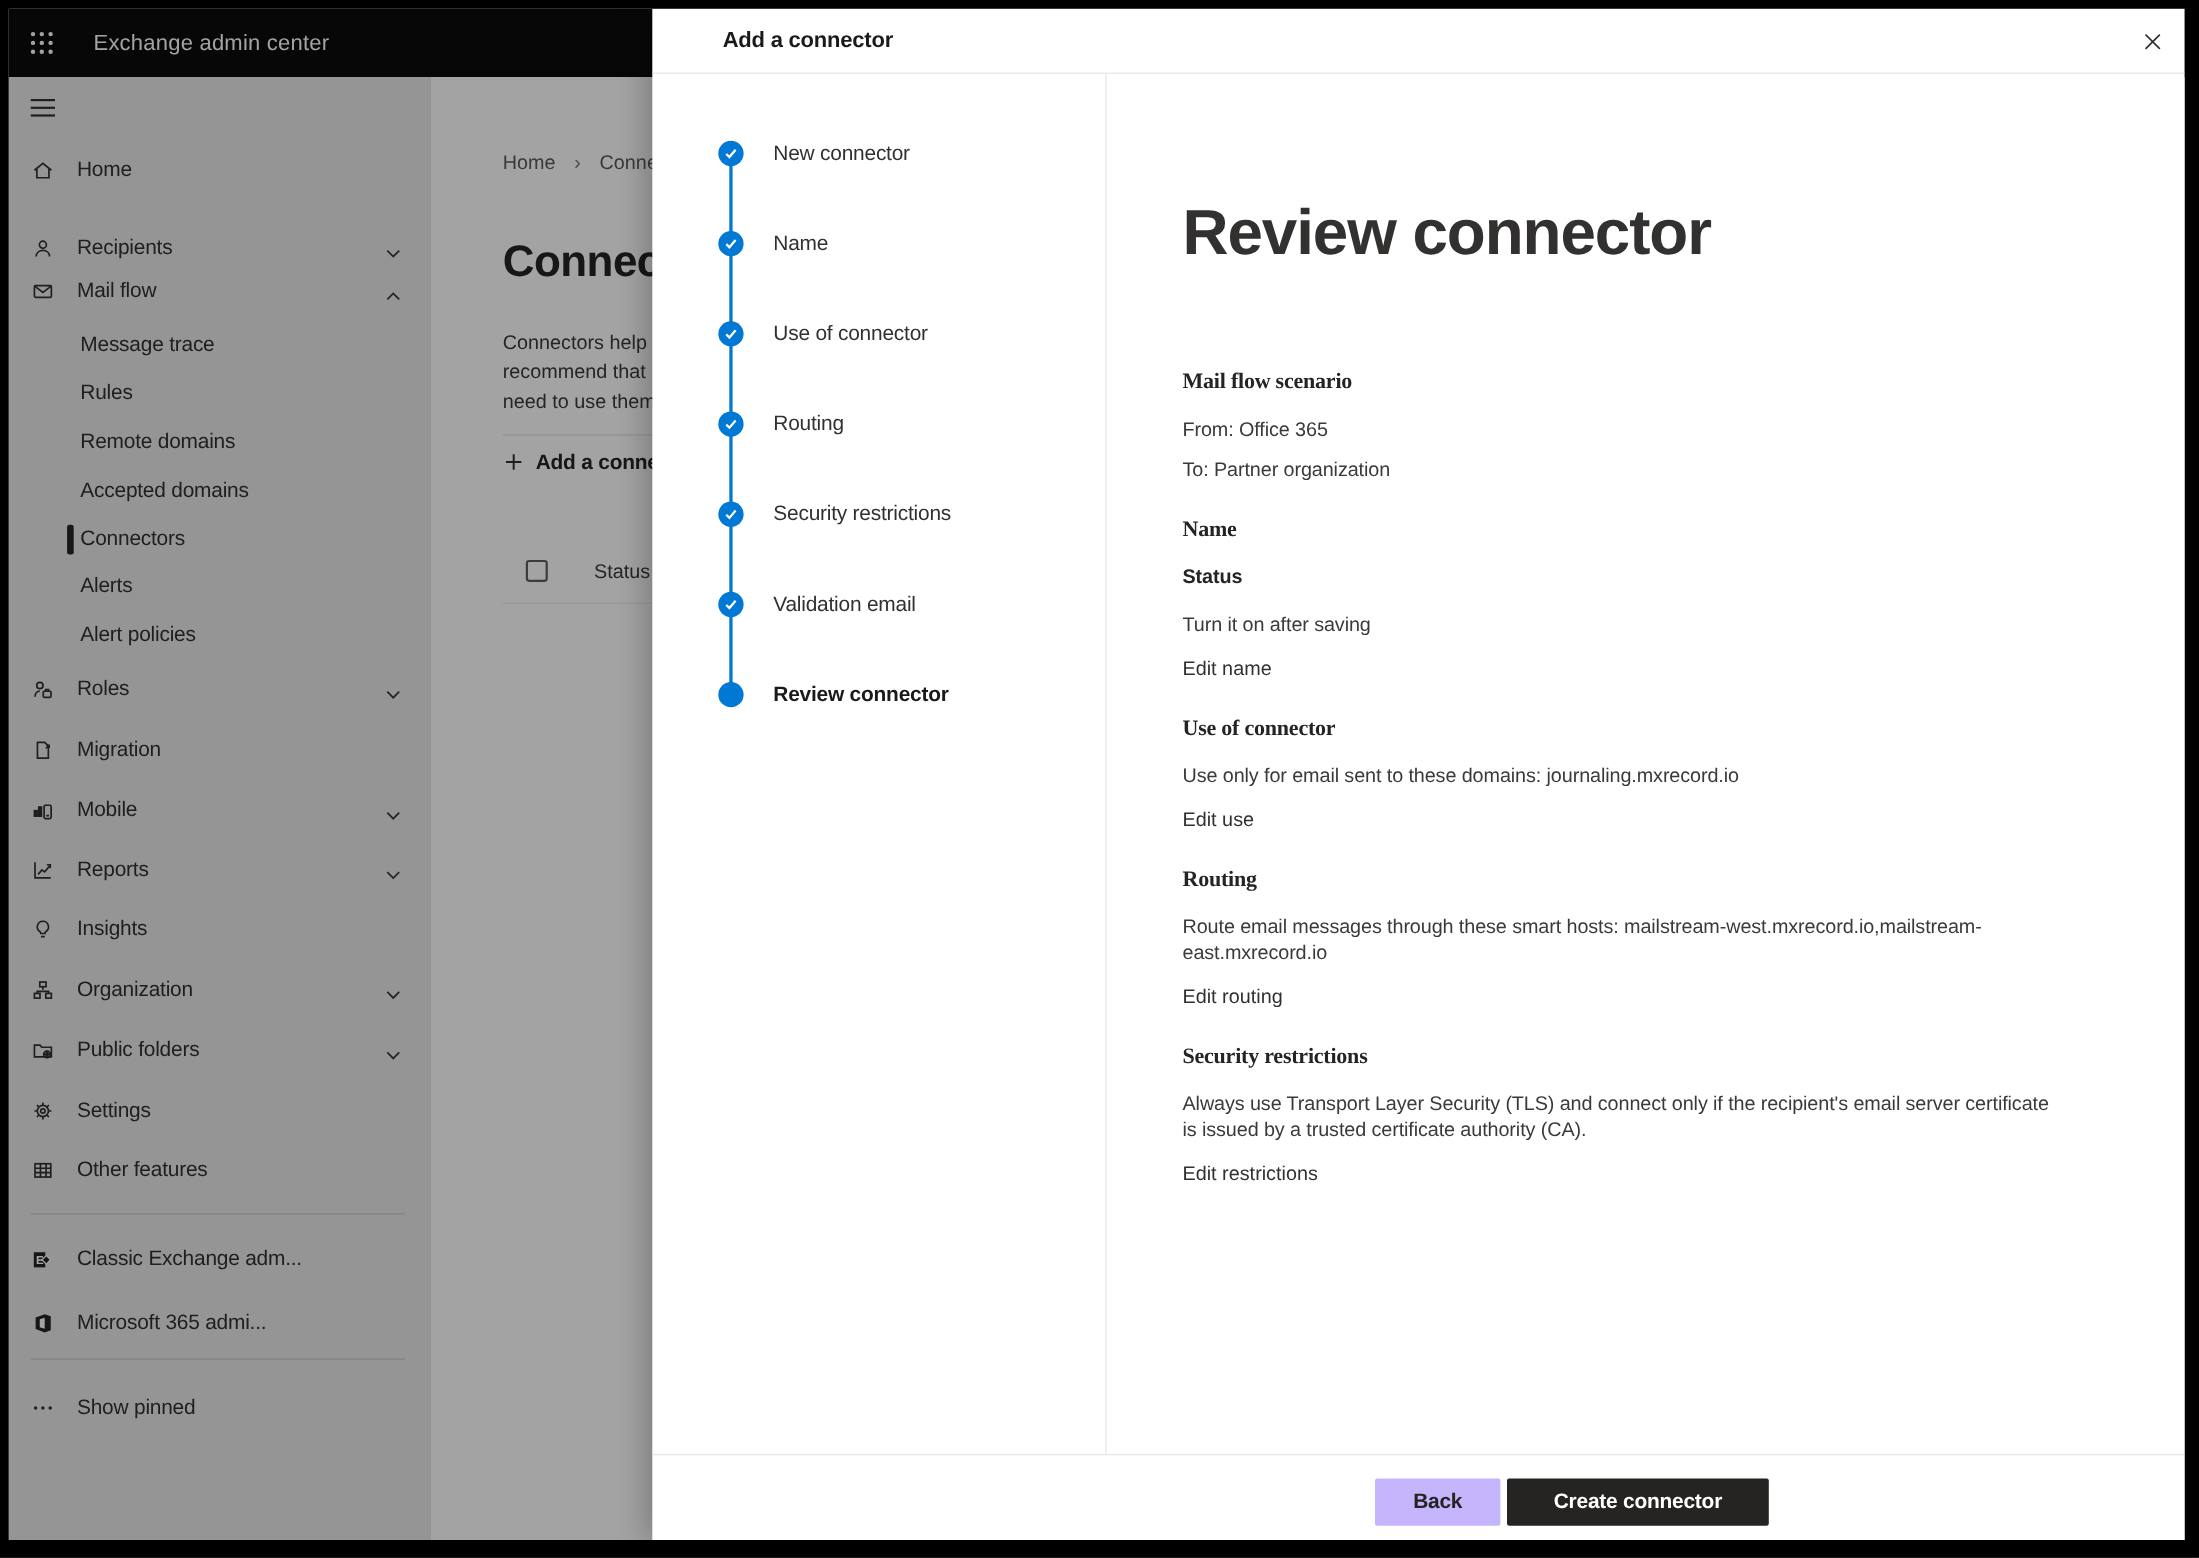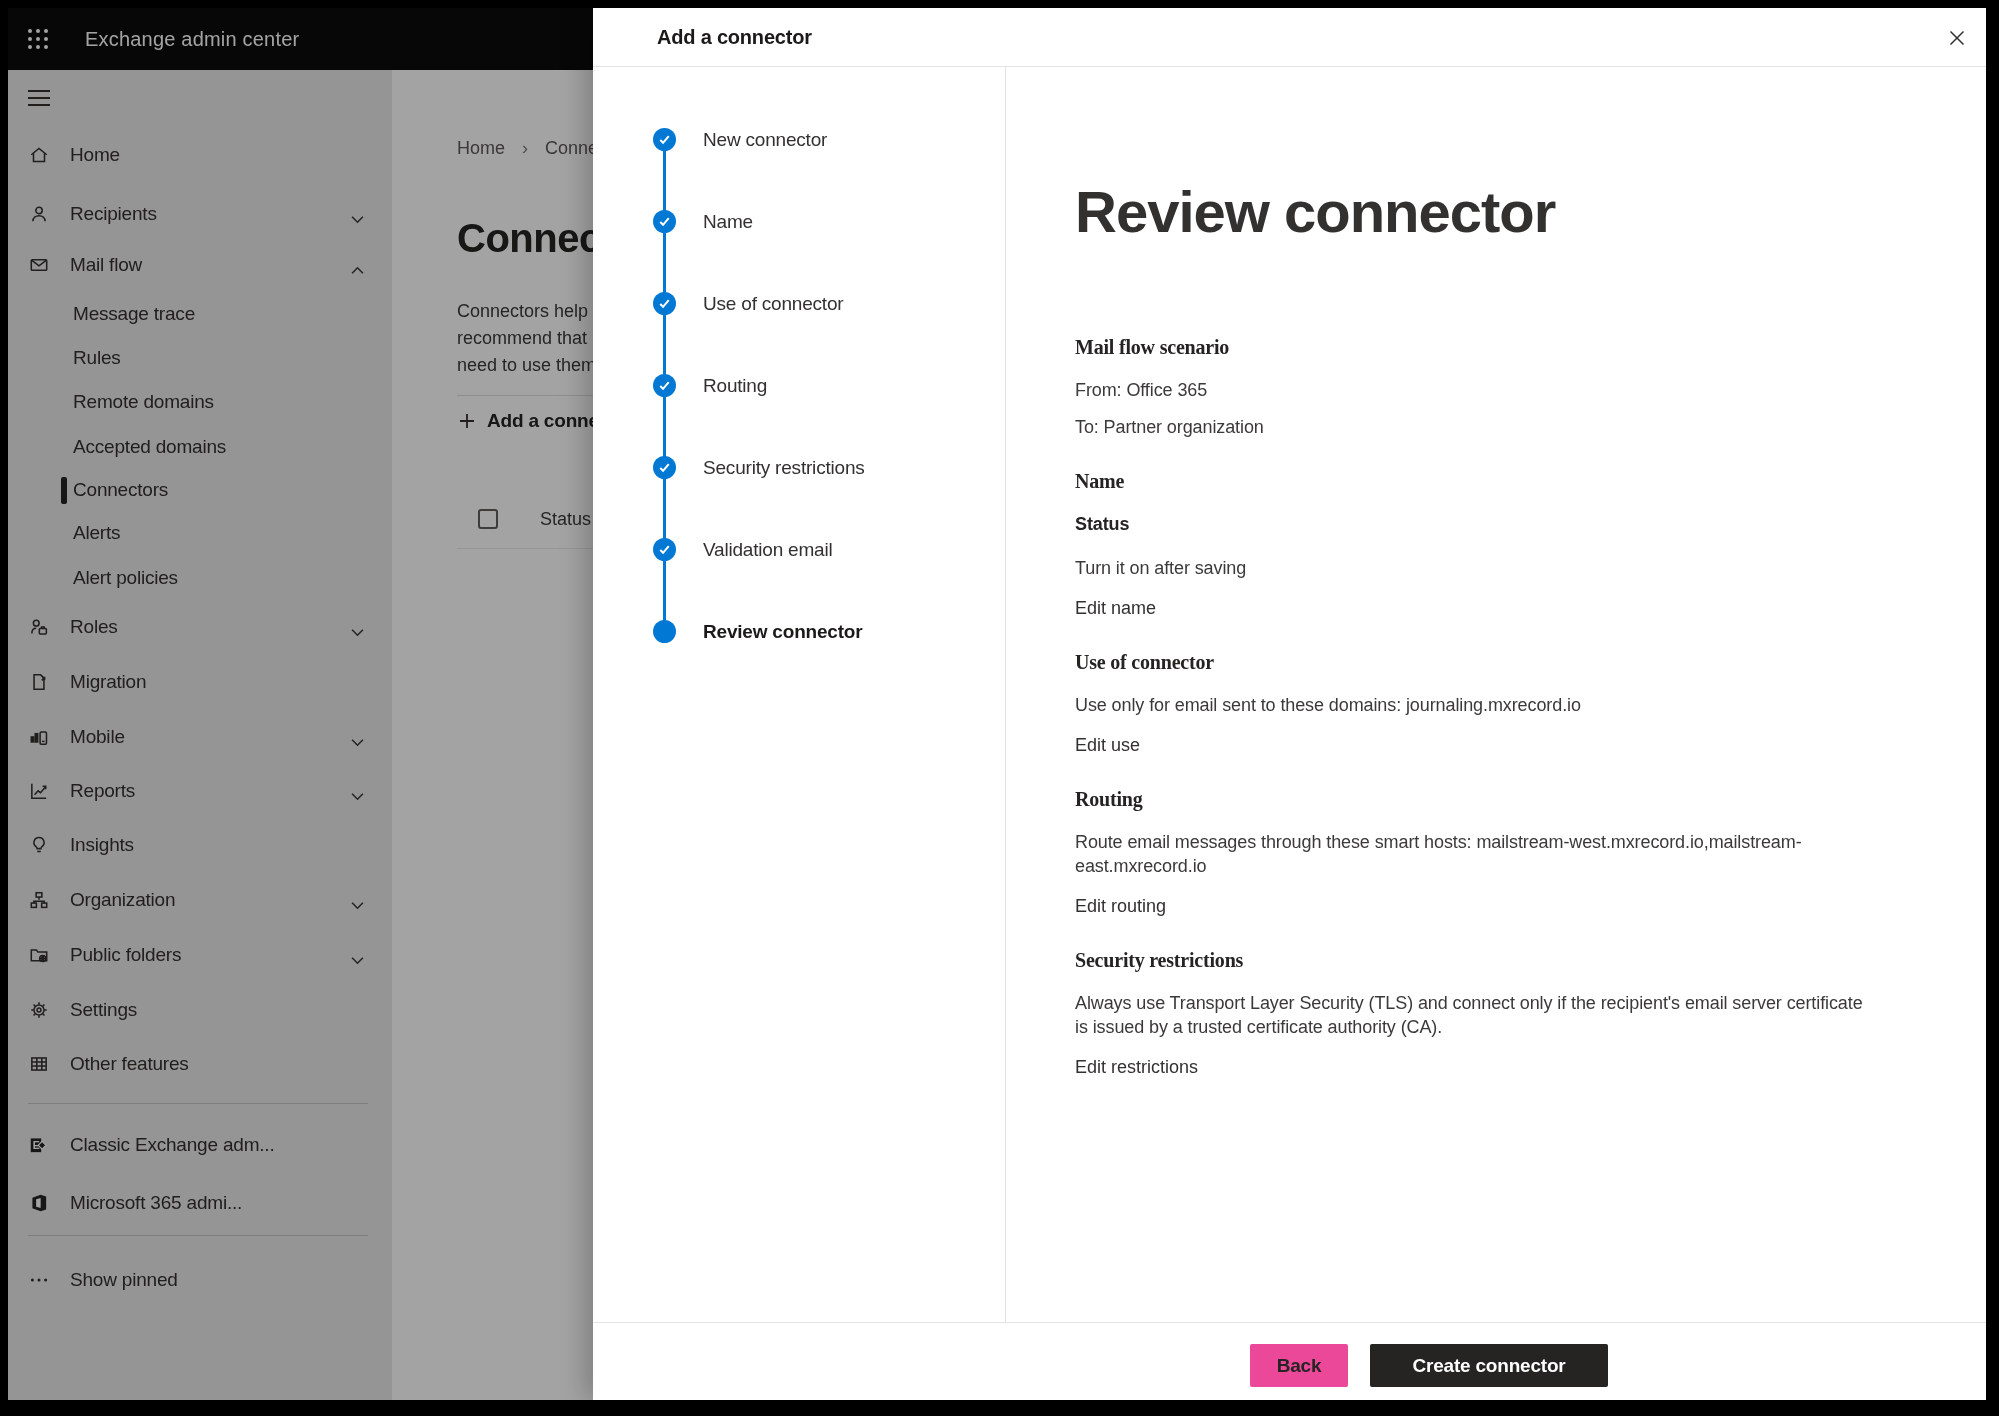--- a/index.html
+++ b/index.html
@@ -64,21 +64,21 @@
   .review h1{margin:0 0 86px 0;font-size:58px;line-height:72px;font-weight:700;color:#323130;letter-spacing:-1px;}
   .sec{margin:0 0 29px 0;}
   .sec h3{margin:0 0 18px 0;font-size:20px;line-height:26px;font-weight:700;color:#252423;letter-spacing:-.2px;font-family:Liberation Serif, serif;}
   .sec p{margin:0 0 13px 0;font-size:18px;line-height:24px;color:#3b3a39;letter-spacing:-.1px;max-width:790px;}
   .sec p.b{font-weight:700;color:#252423;margin-bottom:20px;}
   .sec .edit{display:block;margin:16px 0 13px 0;font-size:18px;line-height:24px;color:#323130;cursor:pointer;width:max-content;}
 
   
   .panel-fdiv{position:absolute;left:0;top:1314px;width:100%;height:1px;background:#e5e3e1;}
   .btn{position:absolute;top:1336px;height:43px;border:none;border-radius:2px;font-size:19px;font-weight:600;cursor:pointer;letter-spacing:-.2px;}
-  .btn-back{left:657px;width:98px;background:#ec4899;color:#252423;}
+  .btn-back{left:657px;width:114px;background:#c4b5fd;color:#252423;}
   .btn-create{left:777px;width:238px;background:#252423;color:#fff;}
 </style>
 </head>
 <body>
 
 <div class="stage">
   <div class="app">
 
     <div class="topbar">
       <div class="waffle">
@@ -108,21 +108,21 @@
 
       <div class="srow" style="top:63px">
         <span class="ico">
           <svg width="22" height="22" viewBox="0 0 20 20" fill="none" stroke="#323130" stroke-width="1.4">
               <path d="M3 9.8 L10 4 L17 9.8"></path>
               <path d="M5 8.3 V16 H15 V8.3"></path>
             </svg></span>
         <span class="lbl">Home</span>
       </div>
 
-      <div class="srow" style="top:122px">
+      <div class="srow" style="top:134px">
         <span class="ico">
           <svg width="22" height="22" viewBox="0 0 20 20" fill="none" stroke="#323130" stroke-width="1.4">
               <circle cx="10" cy="6.8" r="2.9"></circle>
               <path d="M4.5 16.5c0-3.1 2.5-5 5.5-5s5.5 1.9 5.5 5"></path>
             </svg></span>
         <span class="lbl">Recipients</span>
         <span class="chev">
           <svg width="13" height="9" viewBox="0 0 12 8" fill="none" stroke="currentColor" stroke-width="1.5">
               <polyline points="1,1.5 6,6.5 11,1.5"></polyline>
             </svg></span>

